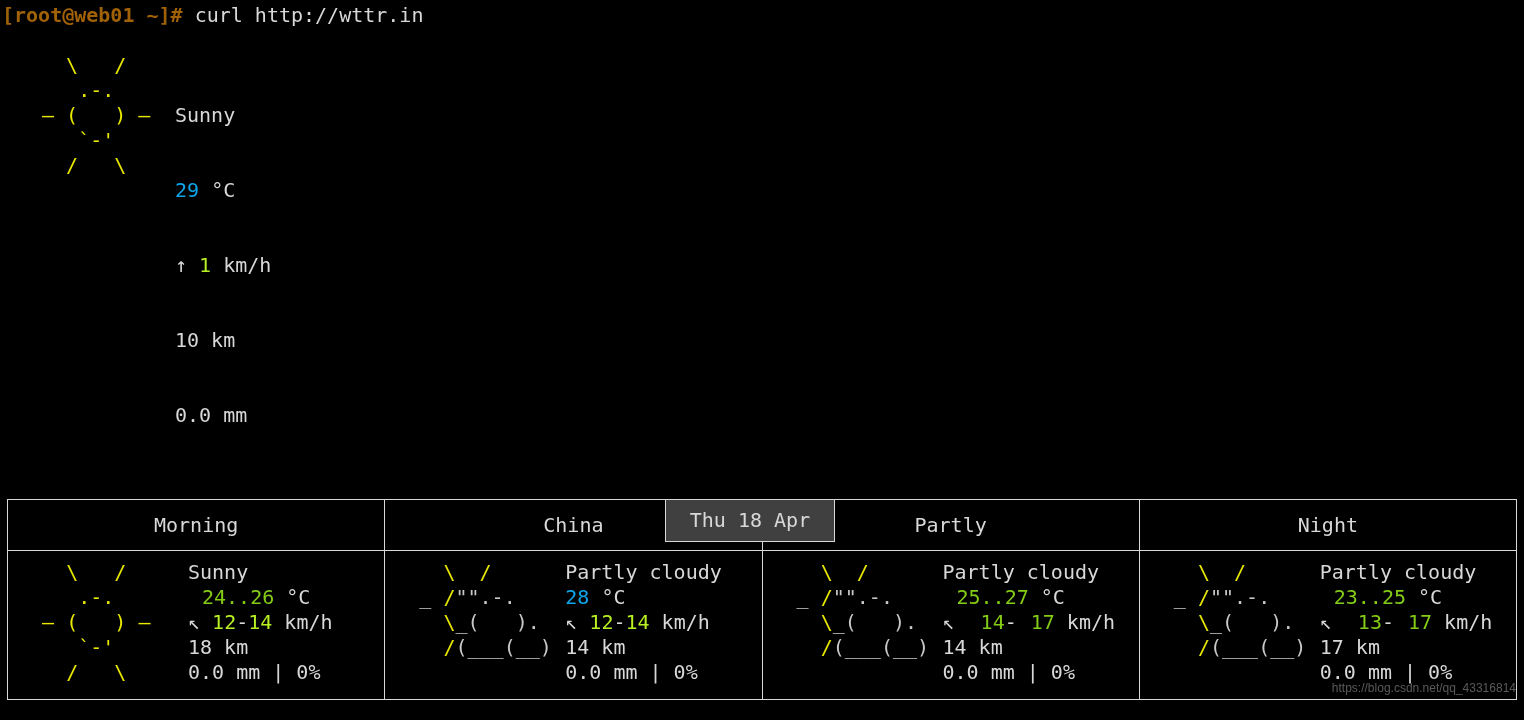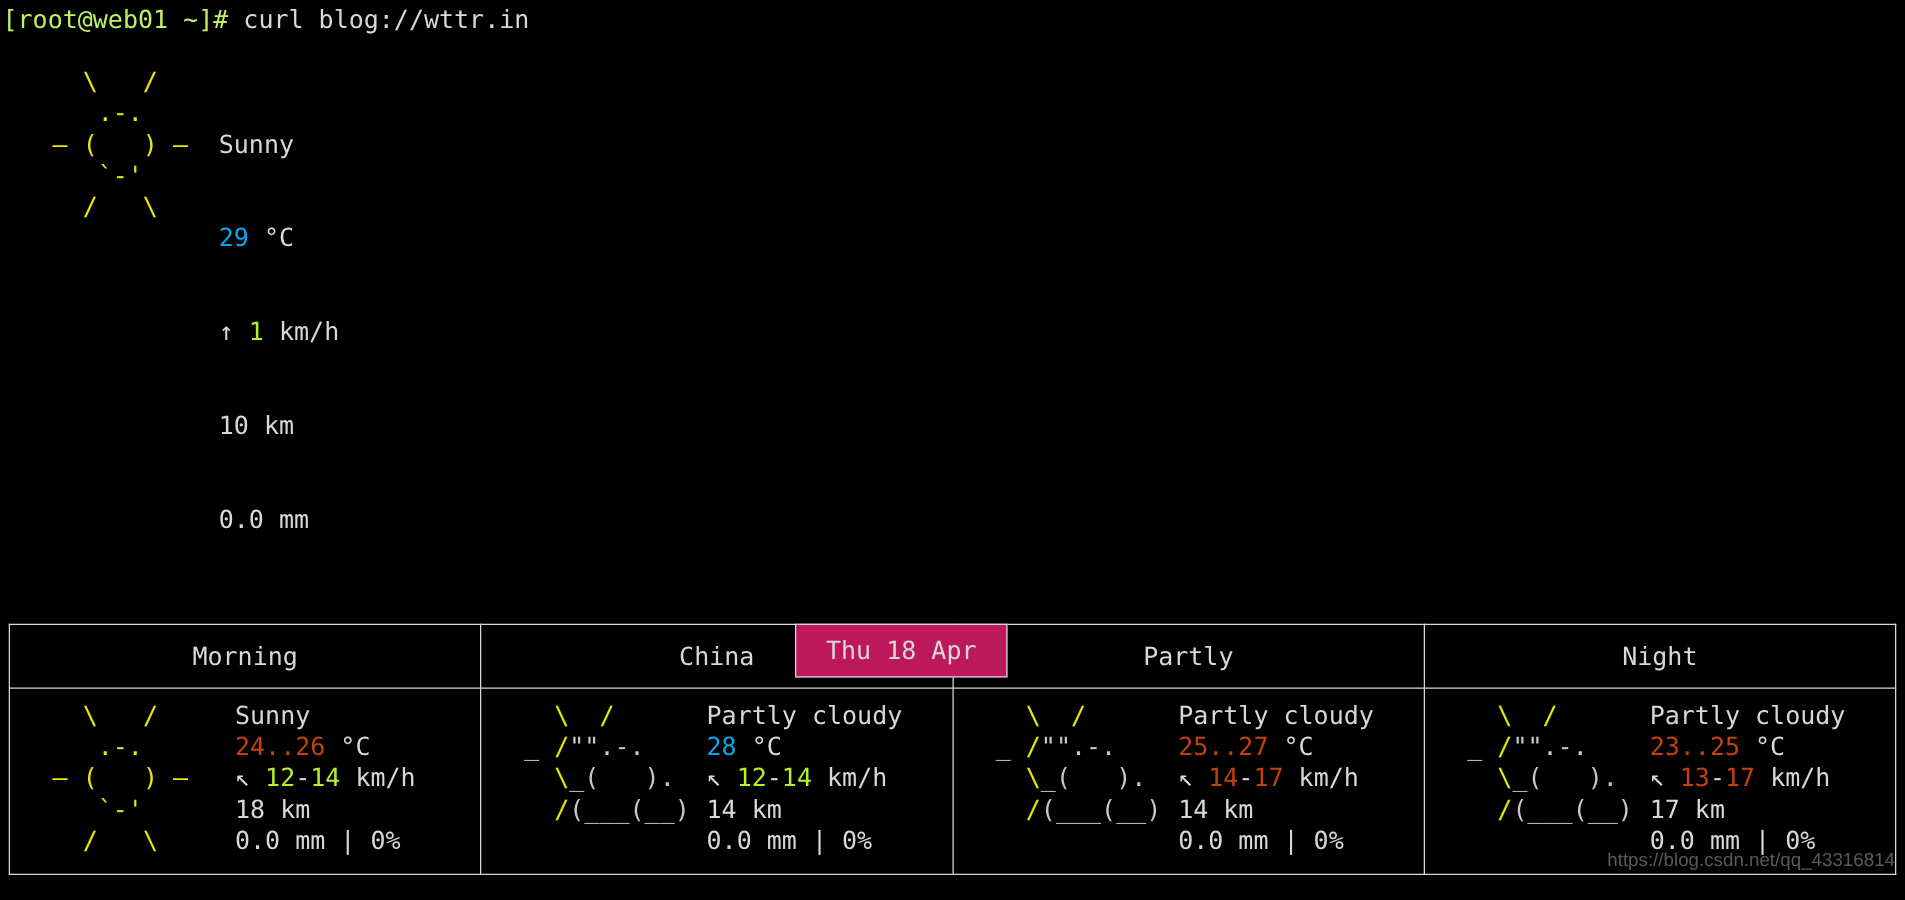--- a/index.html
+++ b/index.html
@@ -18,23 +18,23 @@
     -webkit-font-smoothing: none;
   }
   .screen {
     position: relative;
     width: 1524px;
     height: 720px;
   }
 
   
   .c-white   { color: #d8d8d8; }
-  .c-green   { color: #bef264; }
+  .c-green   { color: #a16207; font-weight: bold; }
   .c-ltgreen { color: #b8f024; }
-  .c-yellow  { color: #c2410c; }
+  .c-yellow  { color: #84cc16; margin-left: 14px; }
   .c-orange  { color: #0ea5e9; }
   .c-sun     { color: #e8e800; }
   .c-cloud   { color: #c8c8c8; }
 
   
   .prompt-line, .report-line {
     white-space: pre;
     padding-left: 2px;
   }
   .prompt-line { margin-top: 3px; }
@@ -52,27 +52,27 @@
   }
   .current .info { white-space: pre; }
 
   
   .day-block {
     position: relative;
     margin: 0 0 0 0;
   }
   .date-badge {
     position: absolute;
-    left: 636px;
+    left: 665px;
     top: 0px;
     width: 170px;
     height: 43px;
     border: 1px solid #d8d8d8;
     box-sizing: border-box;
-    background: #be185d;
+    background: #404040;
     z-index: 3;
     text-align: center;
     line-height: 41px;
     white-space: pre;
   }
   .fc-table {
     border: 1px solid #d8d8d8;
     border-collapse: collapse;
     table-layout: fixed;
     width: 1510px;
@@ -111,32 +111,32 @@
     white-space: pre;
     flex: 1 1 auto;
     overflow: hidden;
   }
 
   .watermark {
     position: absolute;
     right: 8px;
     bottom: 22px;
     font-family: "Liberation Sans", sans-serif;
-    font-size: 15px;
+    font-size: 12px;
     color: #5a5a5a;
     white-space: pre;
     z-index: 5;
   }
 </style>
 </head>
 <body>
 
 <div class="screen">
 
-  <div class="prompt-line"><span class="c-green">[root@web01 ~]#</span><span class="c-white"> curl blog://wttr.in</span></div>
+  <div class="prompt-line"><span class="c-green">[root@web01 ~]#</span><span class="c-white"> curl http://wttr.in</span></div>
 
 
   <div class="current">
     <div class="art c-sun">   \   /    
     .-.     
  ― (   ) ―  
     `-'     
    /   \    </div>
     <div class="info">
       <div class="c-white">Sunny</div>

